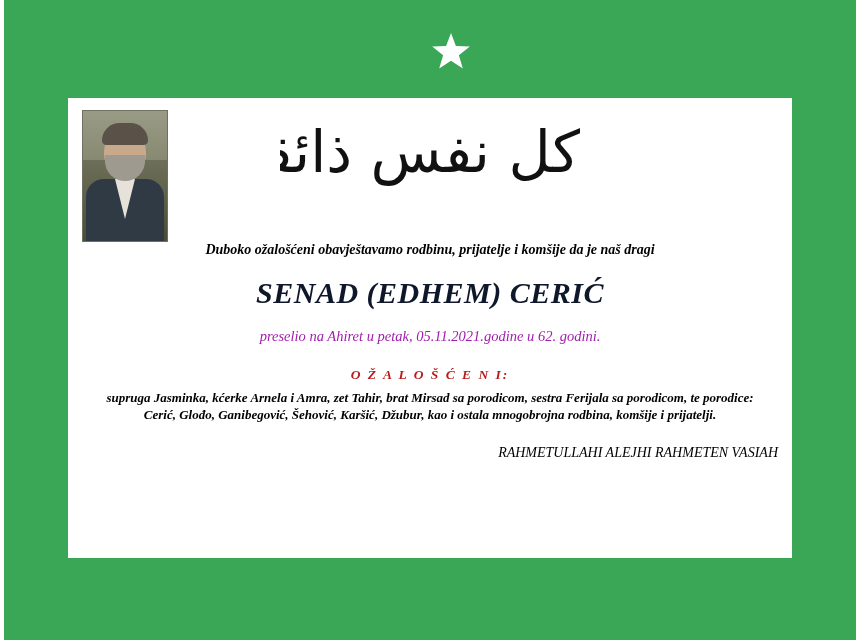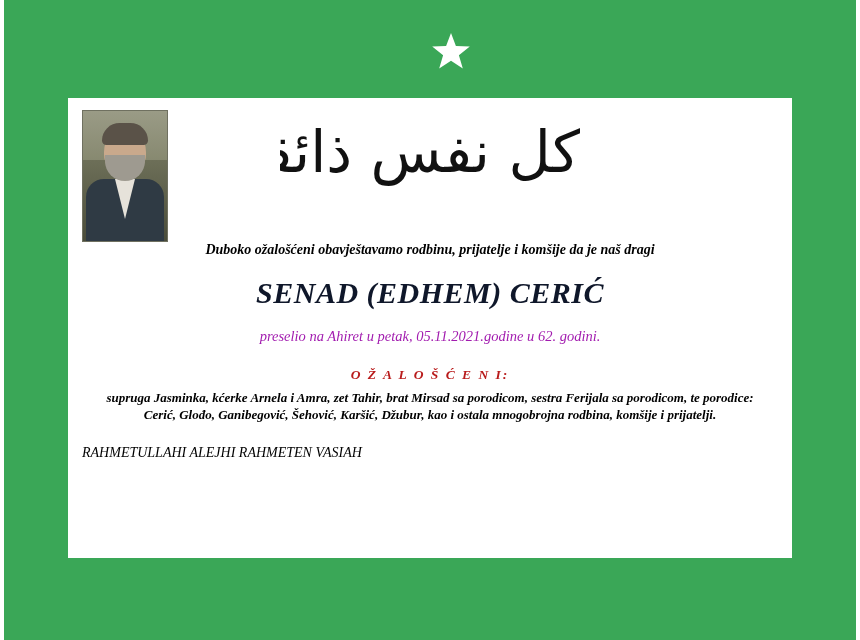--- a/index.html
+++ b/index.html
@@ -180,21 +180,21 @@
     text-align: center;
     font-size: 13px;
     font-style: italic;
     font-weight: bold;
     color: #000;
     margin-top: 6px;
     line-height: 1.32;
     padding: 0 18px;
   }
   .closing {
-    text-align: left;
+    text-align: right;
     font-size: 14px;
     font-style: italic;
     color: #000;
     margin-top: 22px;
   }
 </style>
 </head>
 <body>
 
 <div id="page">

